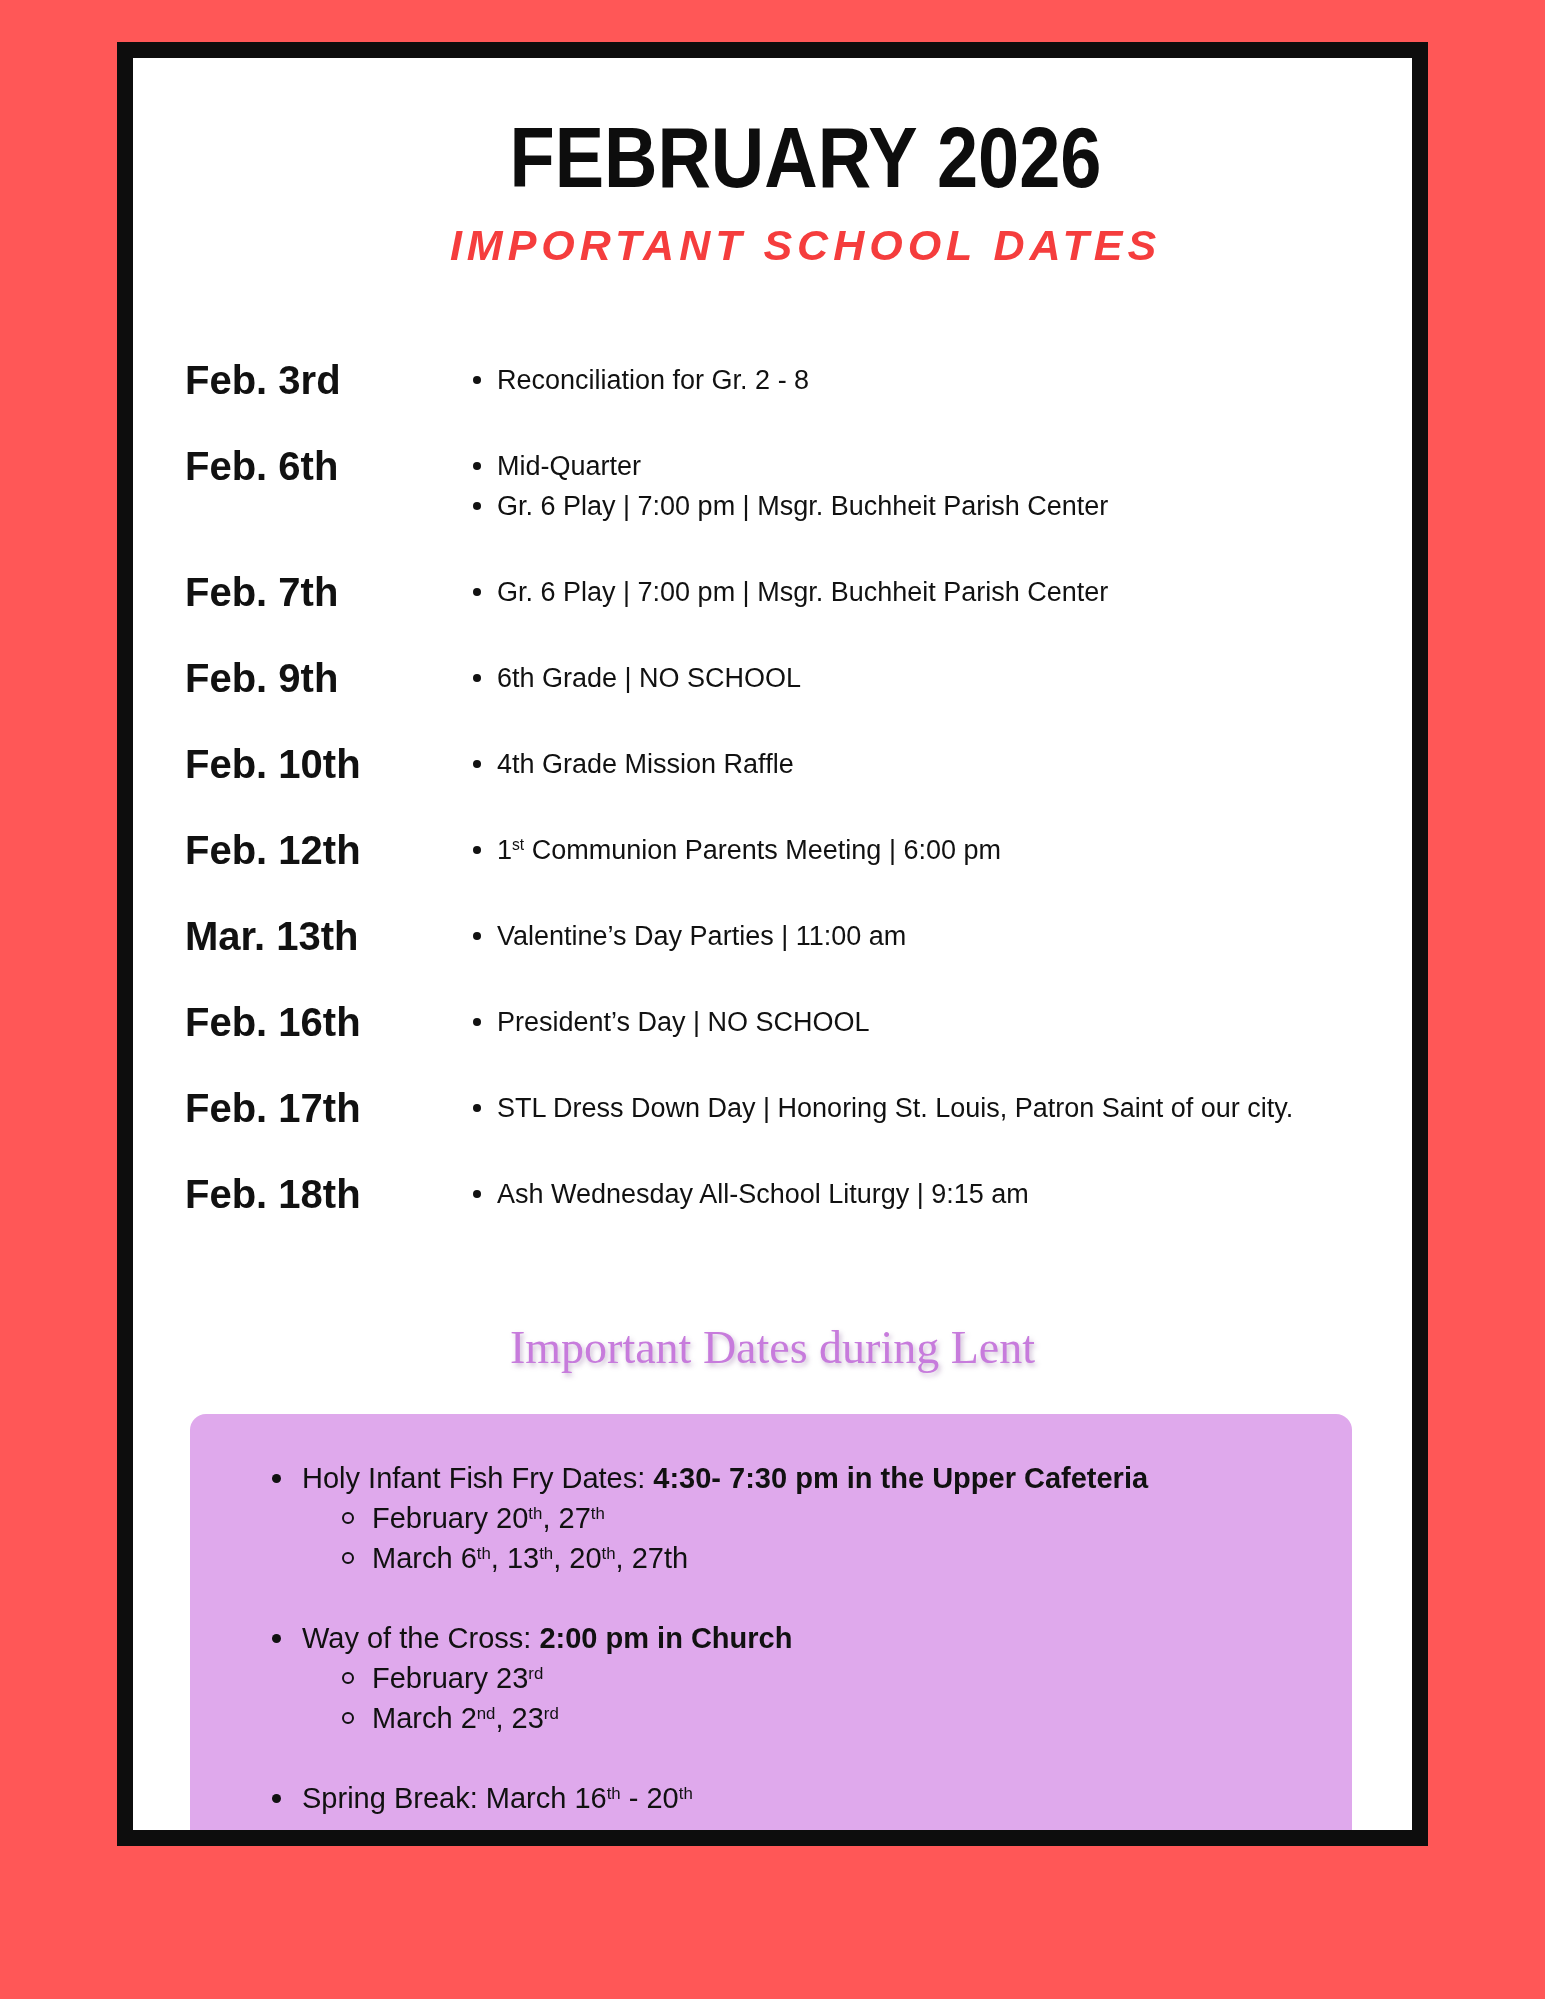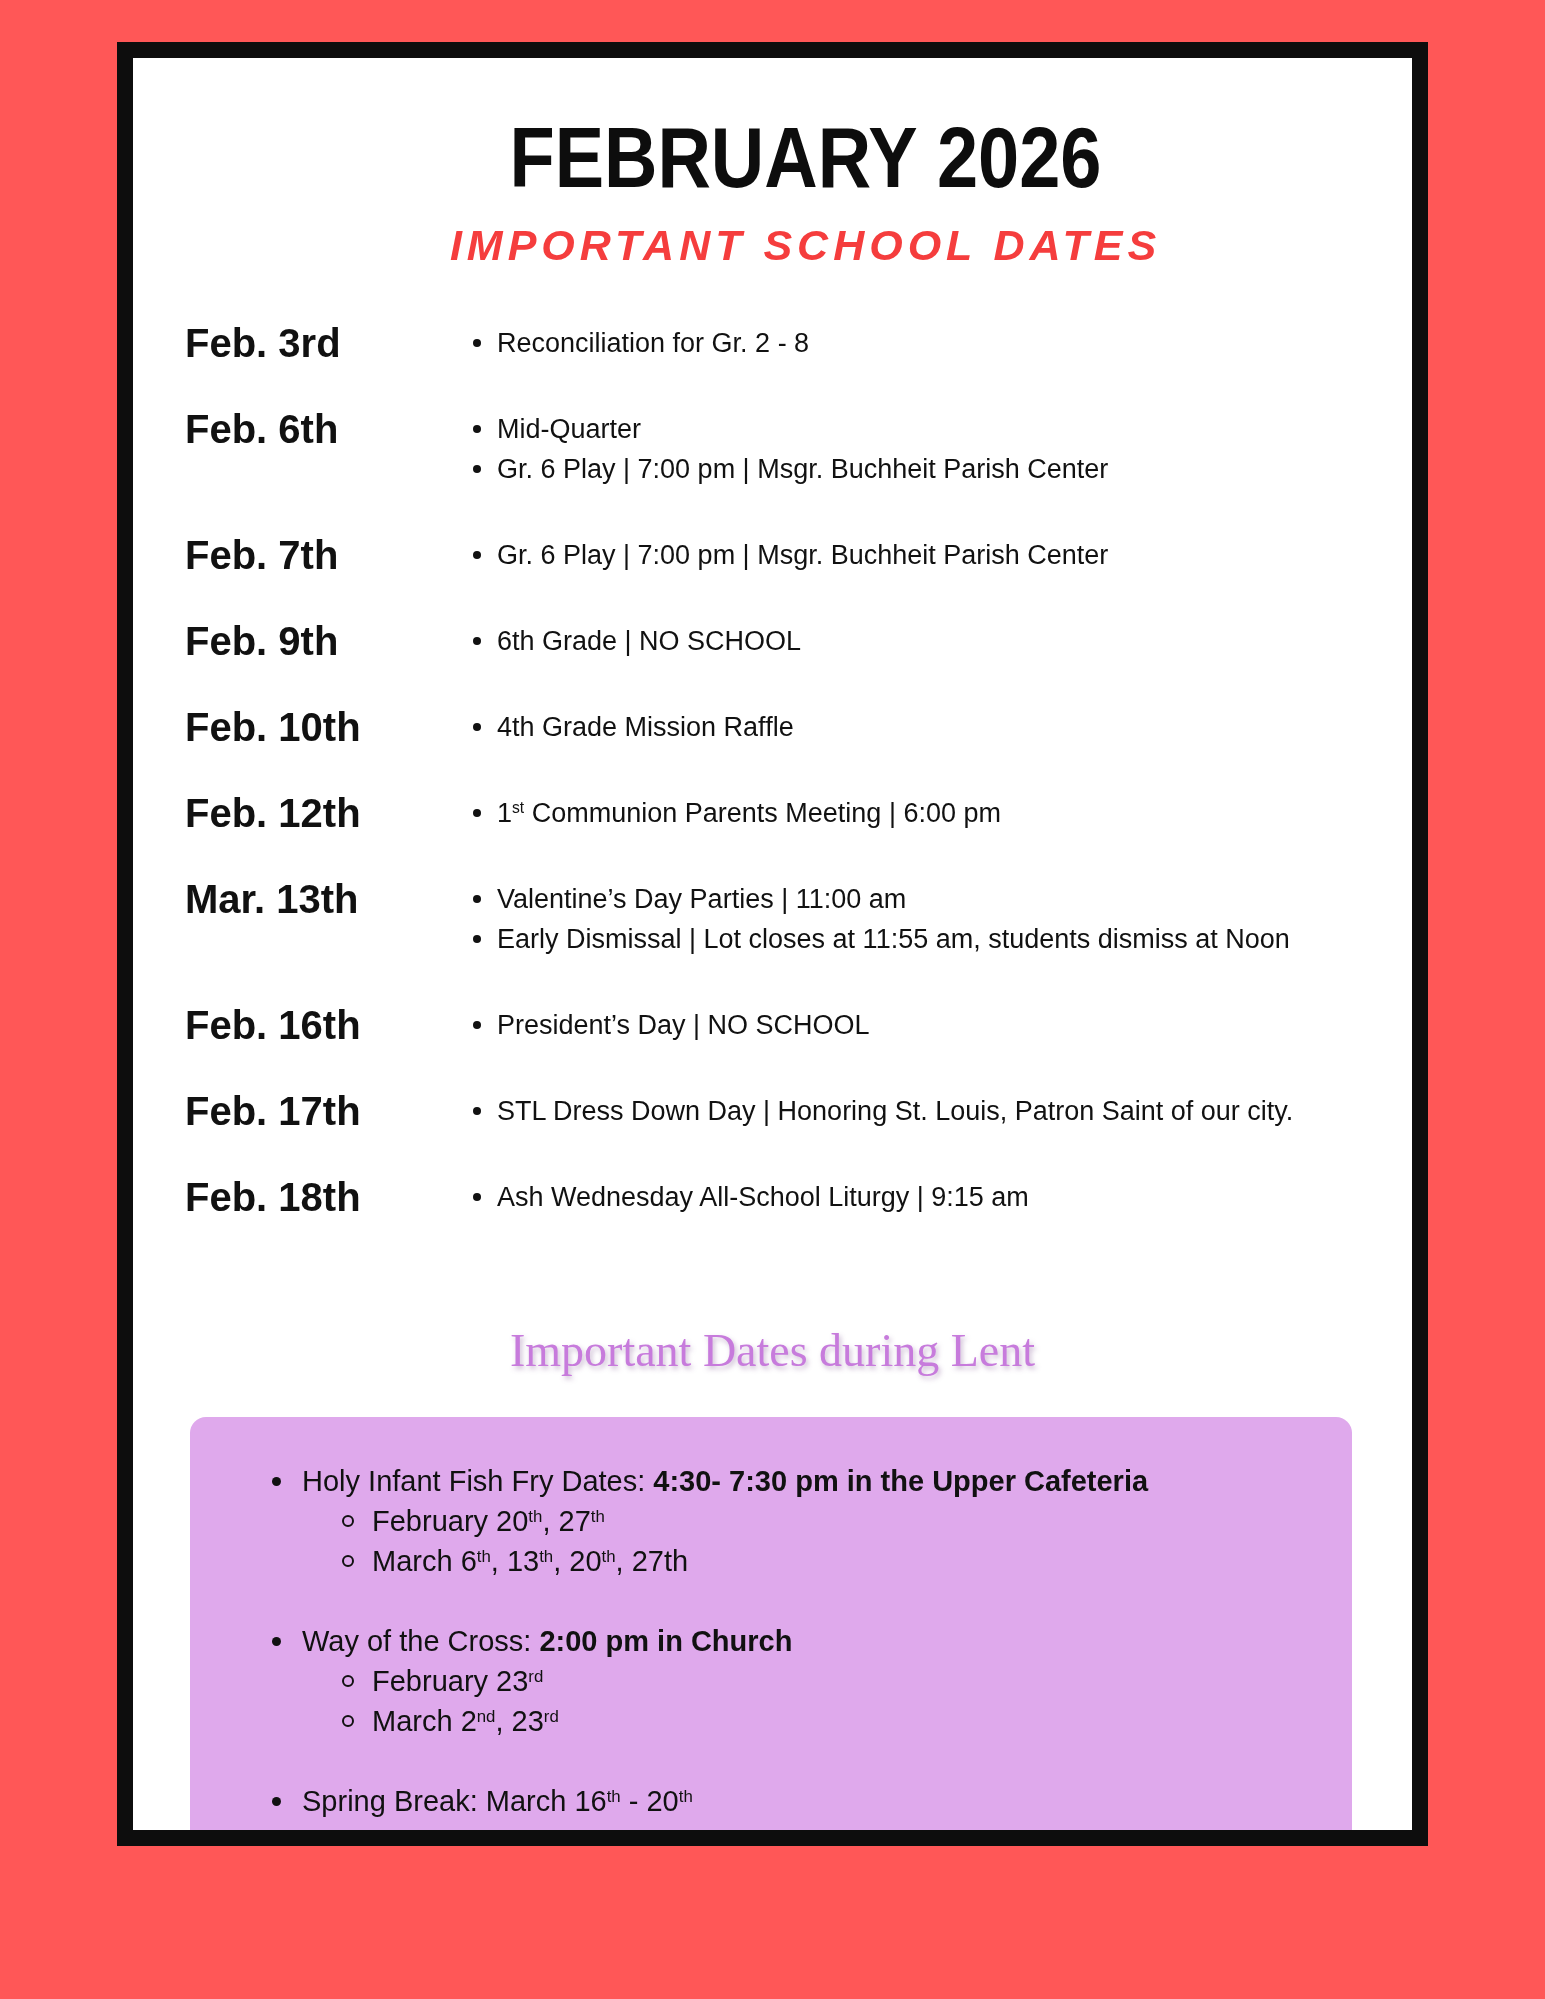--- a/index.html
+++ b/index.html
@@ -41,21 +41,21 @@
     margin-top: 24px;
     font-size: 43px;
     line-height: 43px;
     font-weight: 700;
     letter-spacing: 5px;
     color: #F53D3D;
     transform: translateX(33px);
     white-space: nowrap;
     font-style: italic;
   }
-  .schedule { margin-top: 56px; padding-left: 52px; }
+  .schedule { margin-top: 93px; padding-left: 52px; }
   .sched-row { display: flex; margin-bottom: 46px; }
   .sched-date {
     flex: 0 0 280px;
     font-size: 40px;
     line-height: 40px;
     font-weight: 700;
     color: #111111;
     white-space: nowrap;
   }
   .sched-events { font-size: 27px; line-height: 40px; color: #111111; }
@@ -167,21 +167,20 @@
           <div class="sched-row">
             <div class="sched-date">Feb. 12th</div>
             <div class="sched-events">
               <div class="event-line"><span>1</span><sup>st</sup><span> Communion Parents Meeting | 6:00 pm</span></div>
             </div>
           </div>
           <div class="sched-row">
             <div class="sched-date">Mar. 13th</div>
             <div class="sched-events">
               <div class="event-line"><span>Valentine’s Day Parties | 11:00 am</span></div>
-              <div class="event-line"><span>Early Dismissal | Lot closes at 11:55 am, students dismiss at Noon</span></div>
             </div>
           </div>
           <div class="sched-row">
             <div class="sched-date">Feb. 16th</div>
             <div class="sched-events">
               <div class="event-line"><span>President’s Day | NO SCHOOL</span></div>
             </div>
           </div>
           <div class="sched-row">
             <div class="sched-date">Feb. 17th</div>

